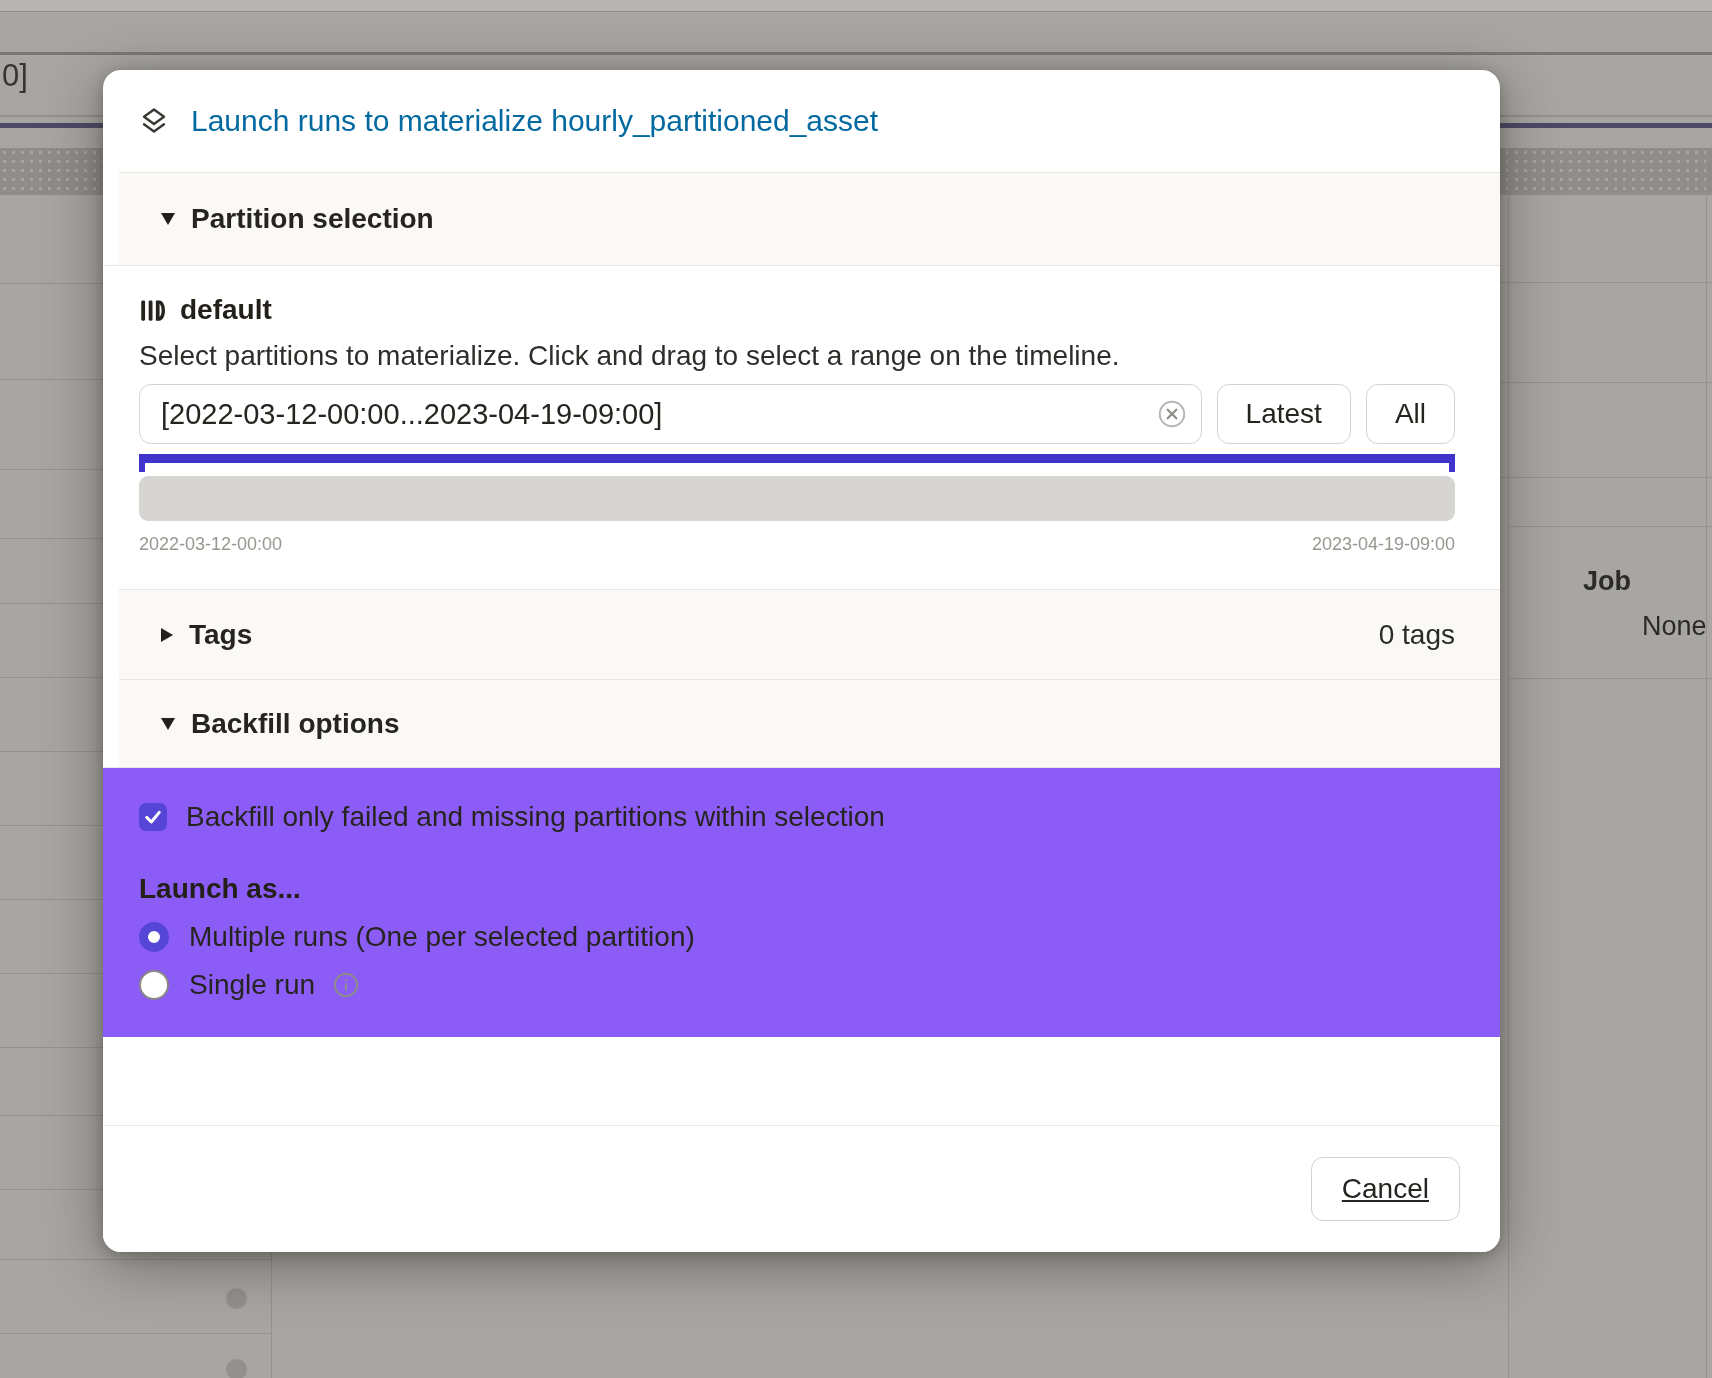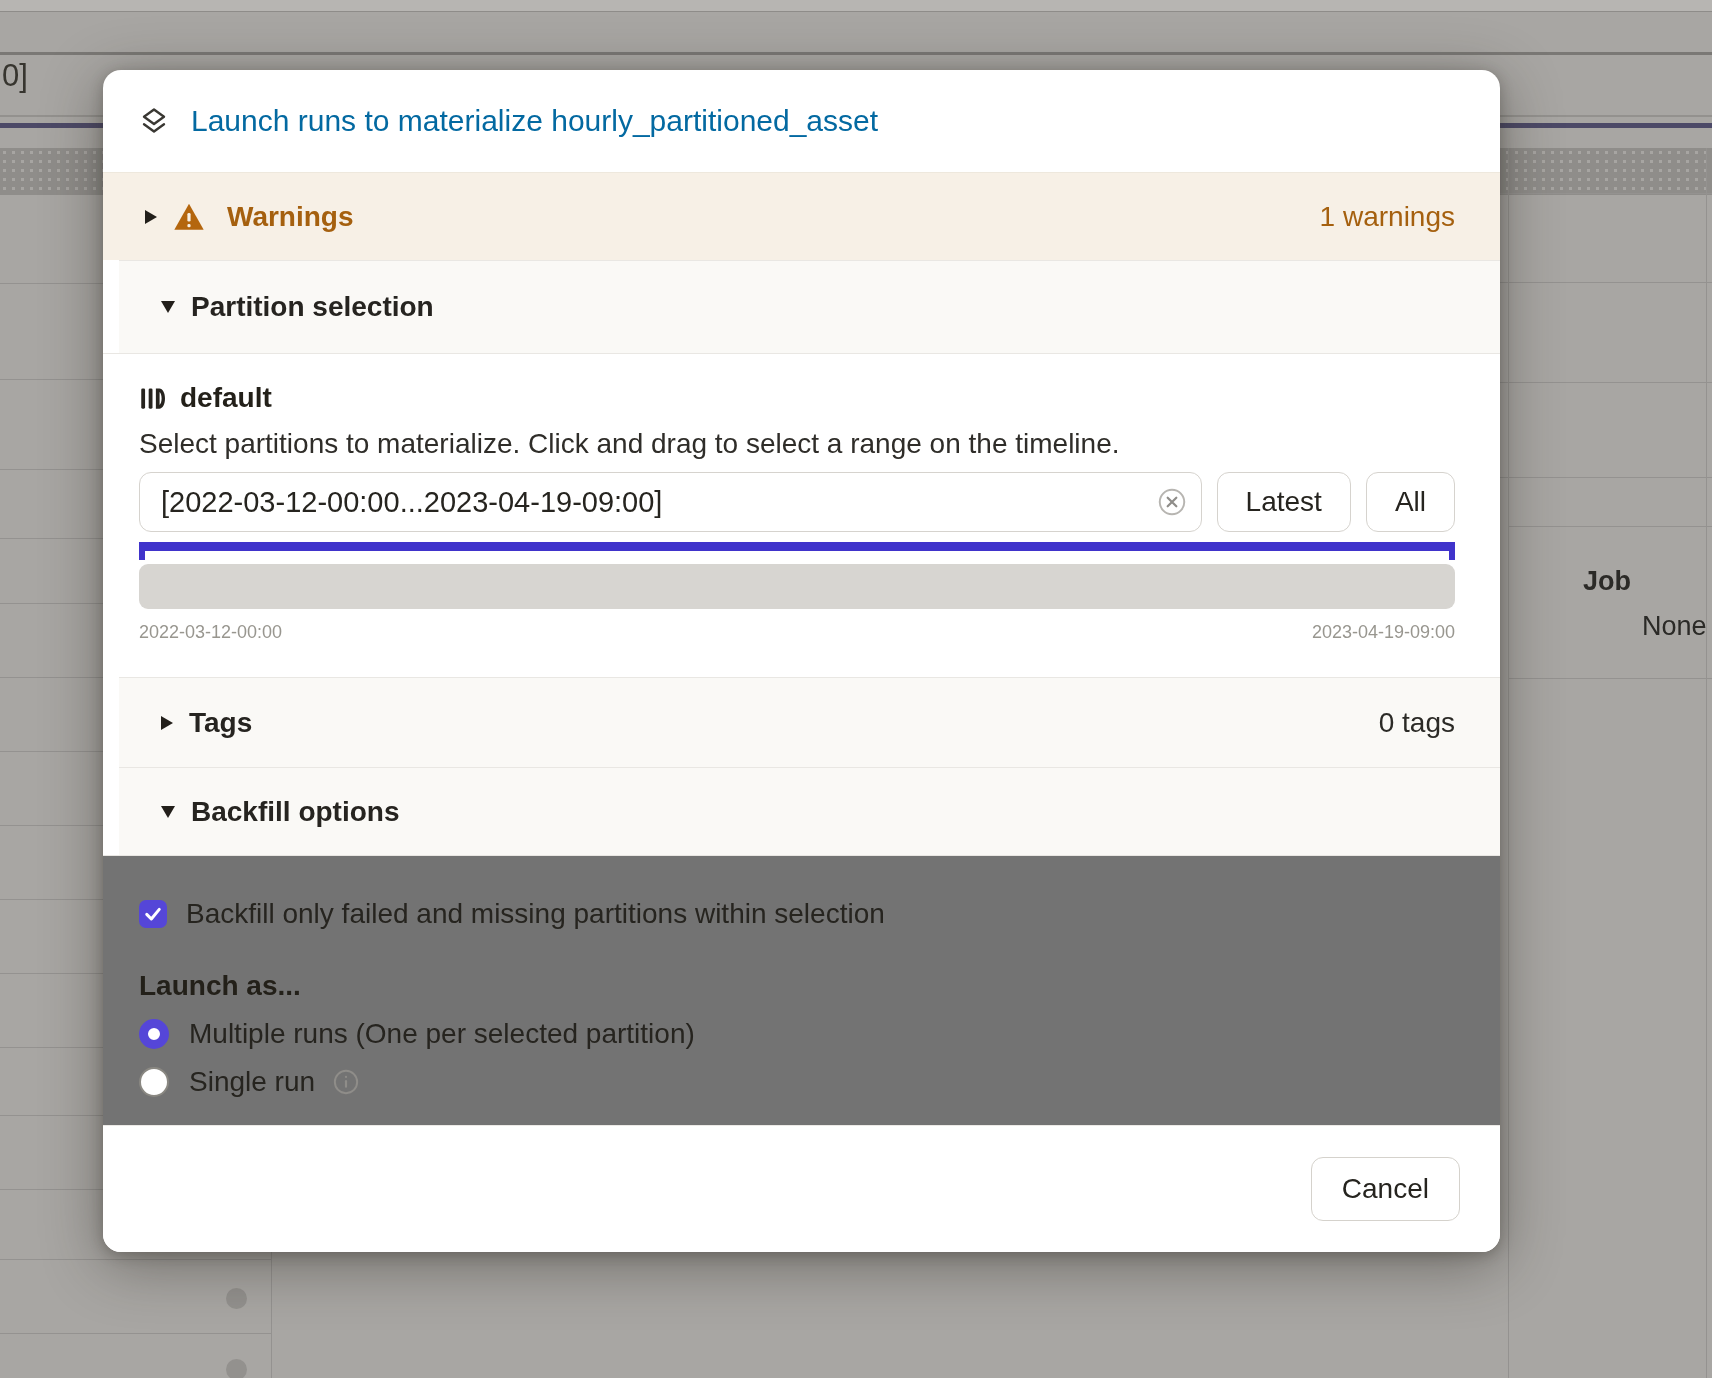--- a/index.html
+++ b/index.html
@@ -64,34 +64,34 @@
   .range-input{width:100%;height:60px;border:1.5px solid #d6d3ce;border-radius:12px;background:#fff;
     padding:0 64px 0 21px;font-size:29px;color:#26241f;font-family:inherit;outline:none;}
   .clear-btn{position:absolute;right:16px;top:50%;transform:translateY(-50%);width:28px;height:28px;cursor:pointer;}
   .pill-btn{height:60px;border:1.5px solid #d6d3ce;border-radius:12px;background:#fff;font-size:28px;
     color:#26241f;font-family:inherit;cursor:pointer;padding:0 28px;}
   .sel-bar{margin-top:10px;height:18px;border-top:9px solid var(--selection-bar);
     border-left:6px solid var(--selection-bar);border-right:6px solid var(--selection-bar);}
   .timeline{margin-top:4px;height:45px;background:#d7d5d1;border-radius:9px;cursor:crosshair;}
   .dates{margin-top:13px;display:flex;justify-content:space-between;font-size:18px;color:#98968f;}
 
-  .m-backfill-body{height:270px;flex:none;padding:42px 45px 0 36px;background:#737373;border-top:1px solid #e9e7e3;}
+  .m-backfill-body{height:270px;flex:none;padding:33px 45px 0 36px;background:#8b5cf6;border-top:1px solid #e9e7e3;}
   .check-row{display:flex;align-items:center;gap:19px;cursor:pointer;}
   .checkbox{width:28px;height:28px;border-radius:7px;background:var(--accent);flex:none;
     display:flex;align-items:center;justify-content:center;}
   .check-row .label,.radio-row .label{font-size:28px;color:#26241f;}
   .launch-as{margin-top:40px;font-size:28px;font-weight:bold;color:#232019;}
   .radio-row{display:flex;align-items:center;gap:20px;margin-top:16px;cursor:pointer;}
   .radio{width:30px;height:30px;border-radius:50%;flex:none;background:#fff;border:2.5px solid #8a8882;}
   .radio.sel{border:9.5px solid var(--accent);}
 
   .m-footer{margin-top:auto;height:127px;flex:none;display:flex;align-items:center;justify-content:flex-end;
     gap:22px;padding-right:40px;border-top:1px solid #eceae6;background:#fff;}
   .btn{height:64px;border-radius:12px;font-size:28px;font-family:inherit;cursor:pointer;}
-  .btn-cancel{background:#fff;border:1.5px solid #d5d2cc;color:#26241f;padding:0 30px;}
+  .btn-cancel{background:#fff;border:1.5px solid #d5d2cc;color:#26241f;padding:0 30px;text-decoration:underline;}
   .btn-launch{background:var(--dark-btn);border:1.5px solid var(--dark-btn);color:#fff;padding:0 34px;}
 </style>
 </head>
 <body>
 
 <div class="screen">
 
   <div class="bg bg-topbar"></div>
   <div class="bg bg-line-dark"></div>
   <div class="bg bg-partial-text">0]</div>
@@ -136,32 +136,20 @@
     <div class="m-title">
       <span style="display:flex;">
         <svg width="30" height="30" viewBox="0 0 24 24" fill="none" stroke="#3a3833" stroke-width="1.9" stroke-linejoin="round" stroke-linecap="round">
           <path d="M12 2.8 L20 8.6 L12 14.4 L4 8.6 Z"></path>
           <path d="M4 14.6 L12 20.4 L20 14.6"></path>
         </svg>
       </span>
       <span>Launch runs to materialize hourly_partitioned_asset</span>
     </div>
 
-    <div class="m-warnings">
-      <span class="caret-right"></span>
-      <span style="display:flex;">
-        <svg width="32" height="30" viewBox="0 0 24 22">
-          <path d="M12 1 L23 20.5 H1 Z" fill="#B4660E"></path>
-          <rect x="10.8" y="8" width="2.4" height="6.4" rx="1" fill="#F7F0E6"></rect>
-          <rect x="10.8" y="16.2" width="2.4" height="2.5" rx="1" fill="#F7F0E6"></rect>
-        </svg>
-      </span>
-      <span class="label">Warnings</span>
-      <span class="count">1 warnings</span>
-    </div>
 
     <div class="sect-header m-partition-h">
       <span class="caret-down"></span>
       <span class="label">Partition selection</span>
     </div>
 
     <div class="m-partition-body">
       <div class="dim-row">
         <span style="display:flex;">
           <svg width="27" height="27" viewBox="0 0 24 24" fill="#26231e">

